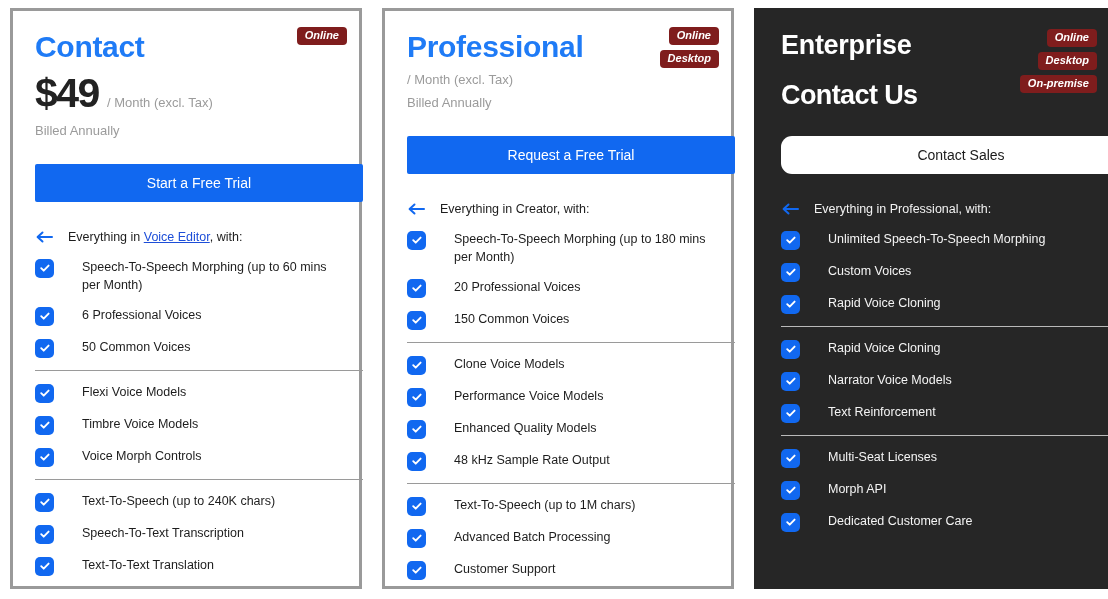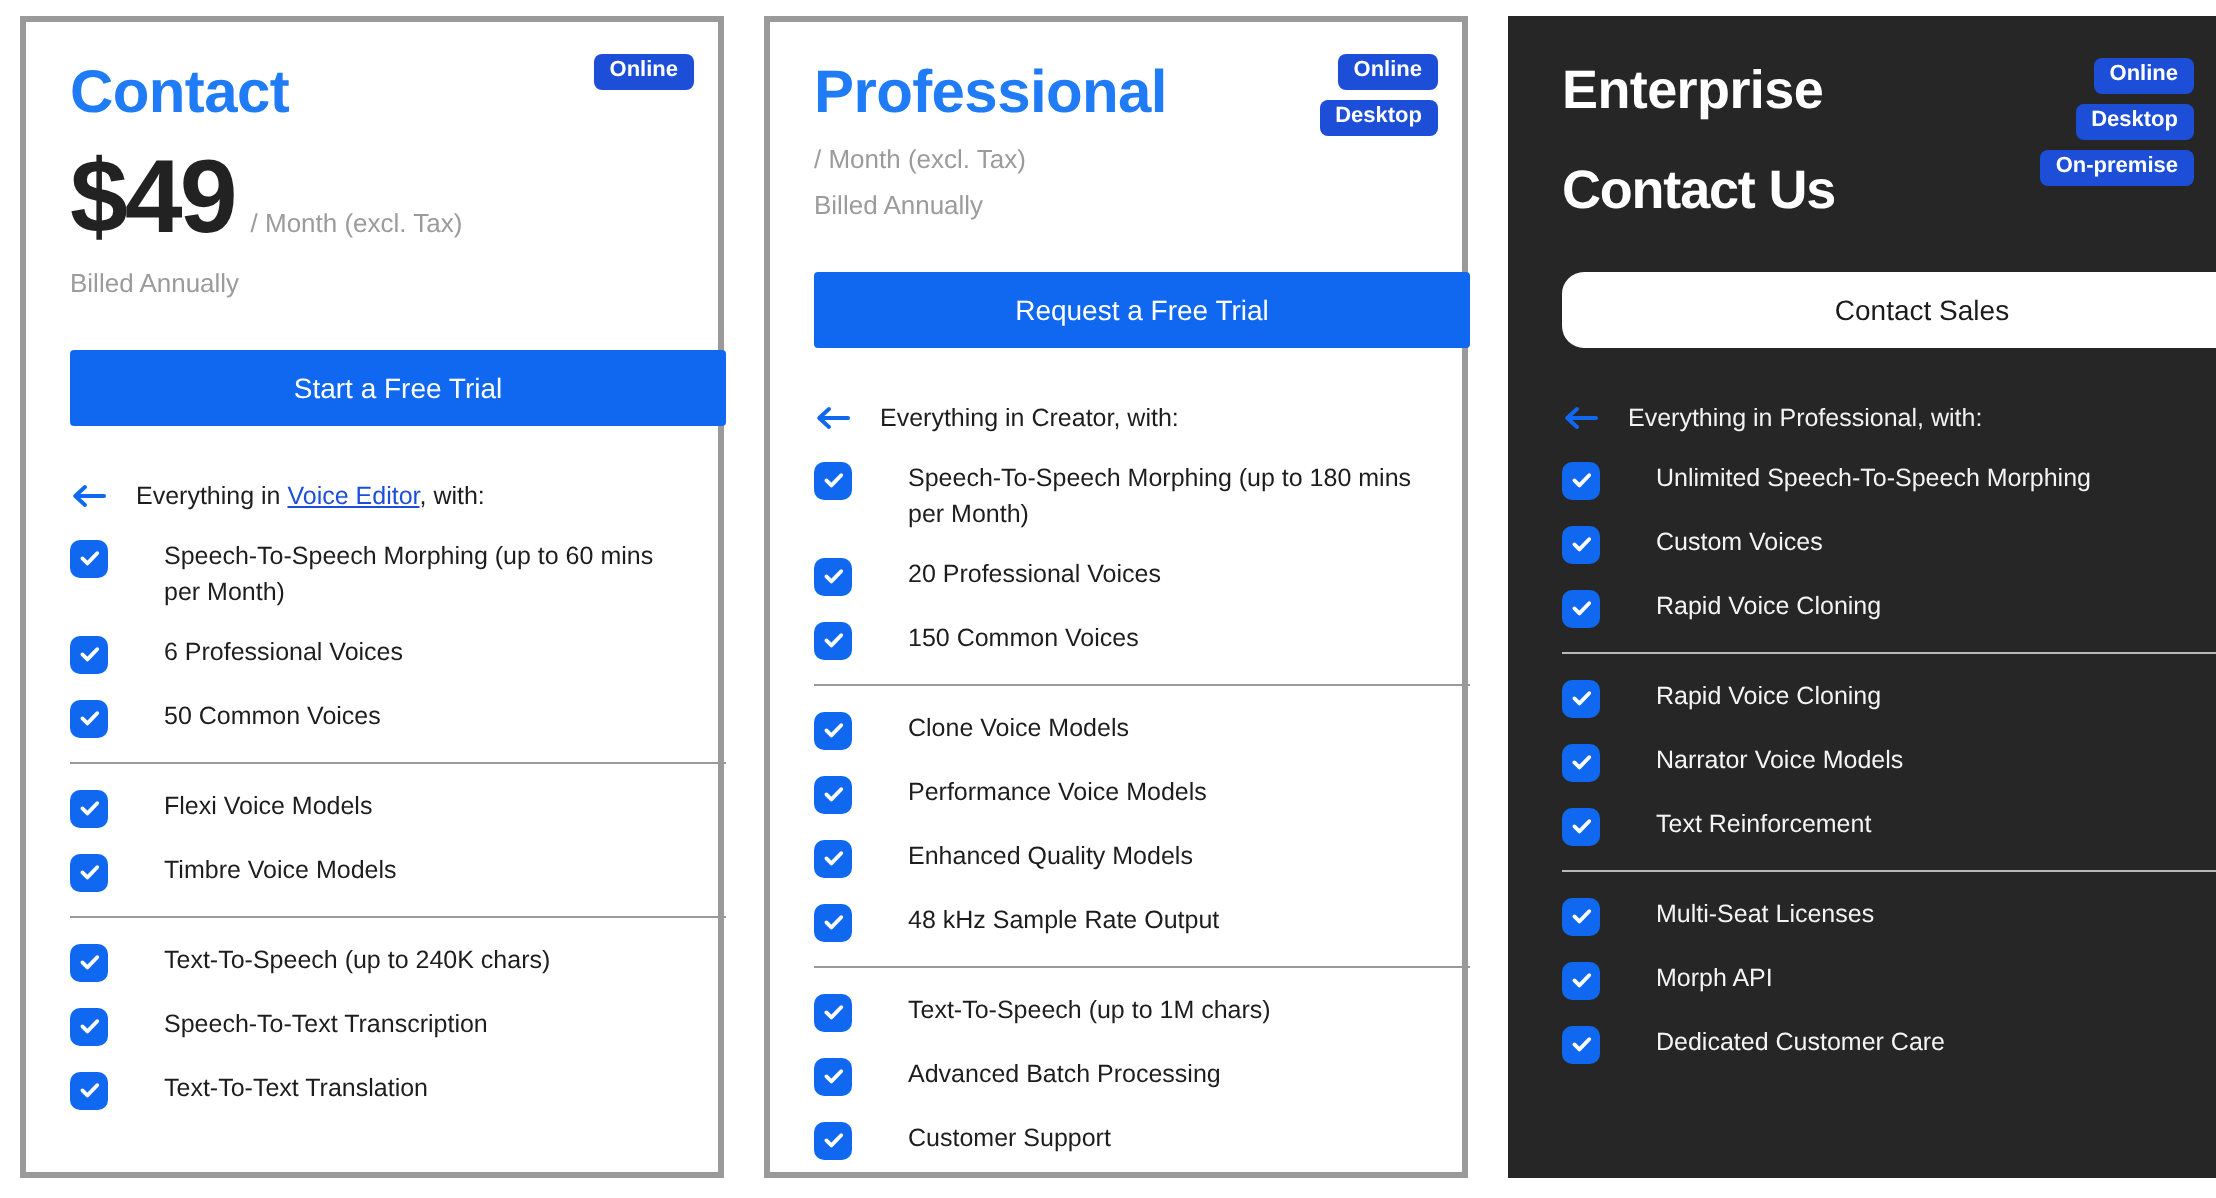--- a/index.html
+++ b/index.html
@@ -74,38 +74,39 @@
     top: 4px;
     right: 0px;
     display: flex;
     flex-direction: column;
     align-items: flex-end;
     gap: 5px;
   }
   .card.dark .badges { right: 0px; top: 6px; }
 
   .badge {
-    background: #1d4ed8;
+    background: #7f1d1d;
     color: #ffffff;
     font-size: 11px;
     font-weight: bold;
     border-radius: 4px;
     padding: 3px 8px 4px 8px;
     line-height: 1;
     white-space: nowrap;
+    font-style: italic;
   }
 
   .price-row {
     display: flex;
     align-items: baseline;
     margin-top: 10px;
     gap: 8px;
   }
   .price {
-    font-size: 52px;
+    font-size: 41px;
     font-weight: bold;
     color: #222222;
     letter-spacing: -1.5px;
     line-height: 1;
   }
   .price-suffix {
     font-size: 13px;
     color: #9b9b9b;
     line-height: 1;
   }
@@ -271,20 +272,28 @@
           <span class="feature-label">Flexi Voice Models</span>
         </div>
         <div class="feature">
           <span class="check">
             <svg width="12" height="12" viewBox="0 0 12 12" aria-hidden="true">
               <path d="M2.2 6.2 L4.7 8.7 L9.6 3.6" fill="none" stroke="#ffffff" stroke-width="1.9" stroke-linecap="round" stroke-linejoin="round"></path>
             </svg>
           </span>
           <span class="feature-label">Timbre Voice Models</span>
         </div>
+        <div class="feature">
+          <span class="check">
+            <svg width="12" height="12" viewBox="0 0 12 12" aria-hidden="true">
+              <path d="M2.2 6.2 L4.7 8.7 L9.6 3.6" fill="none" stroke="#ffffff" stroke-width="1.9" stroke-linecap="round" stroke-linejoin="round"></path>
+            </svg>
+          </span>
+          <span class="feature-label">Voice Morph Controls</span>
+        </div>
         <div class="divider"></div>
         <div class="feature">
           <span class="check">
             <svg width="12" height="12" viewBox="0 0 12 12" aria-hidden="true">
               <path d="M2.2 6.2 L4.7 8.7 L9.6 3.6" fill="none" stroke="#ffffff" stroke-width="1.9" stroke-linecap="round" stroke-linejoin="round"></path>
             </svg>
           </span>
           <span class="feature-label">Text-To-Speech (up to 240K chars)</span>
         </div>
         <div class="feature">

